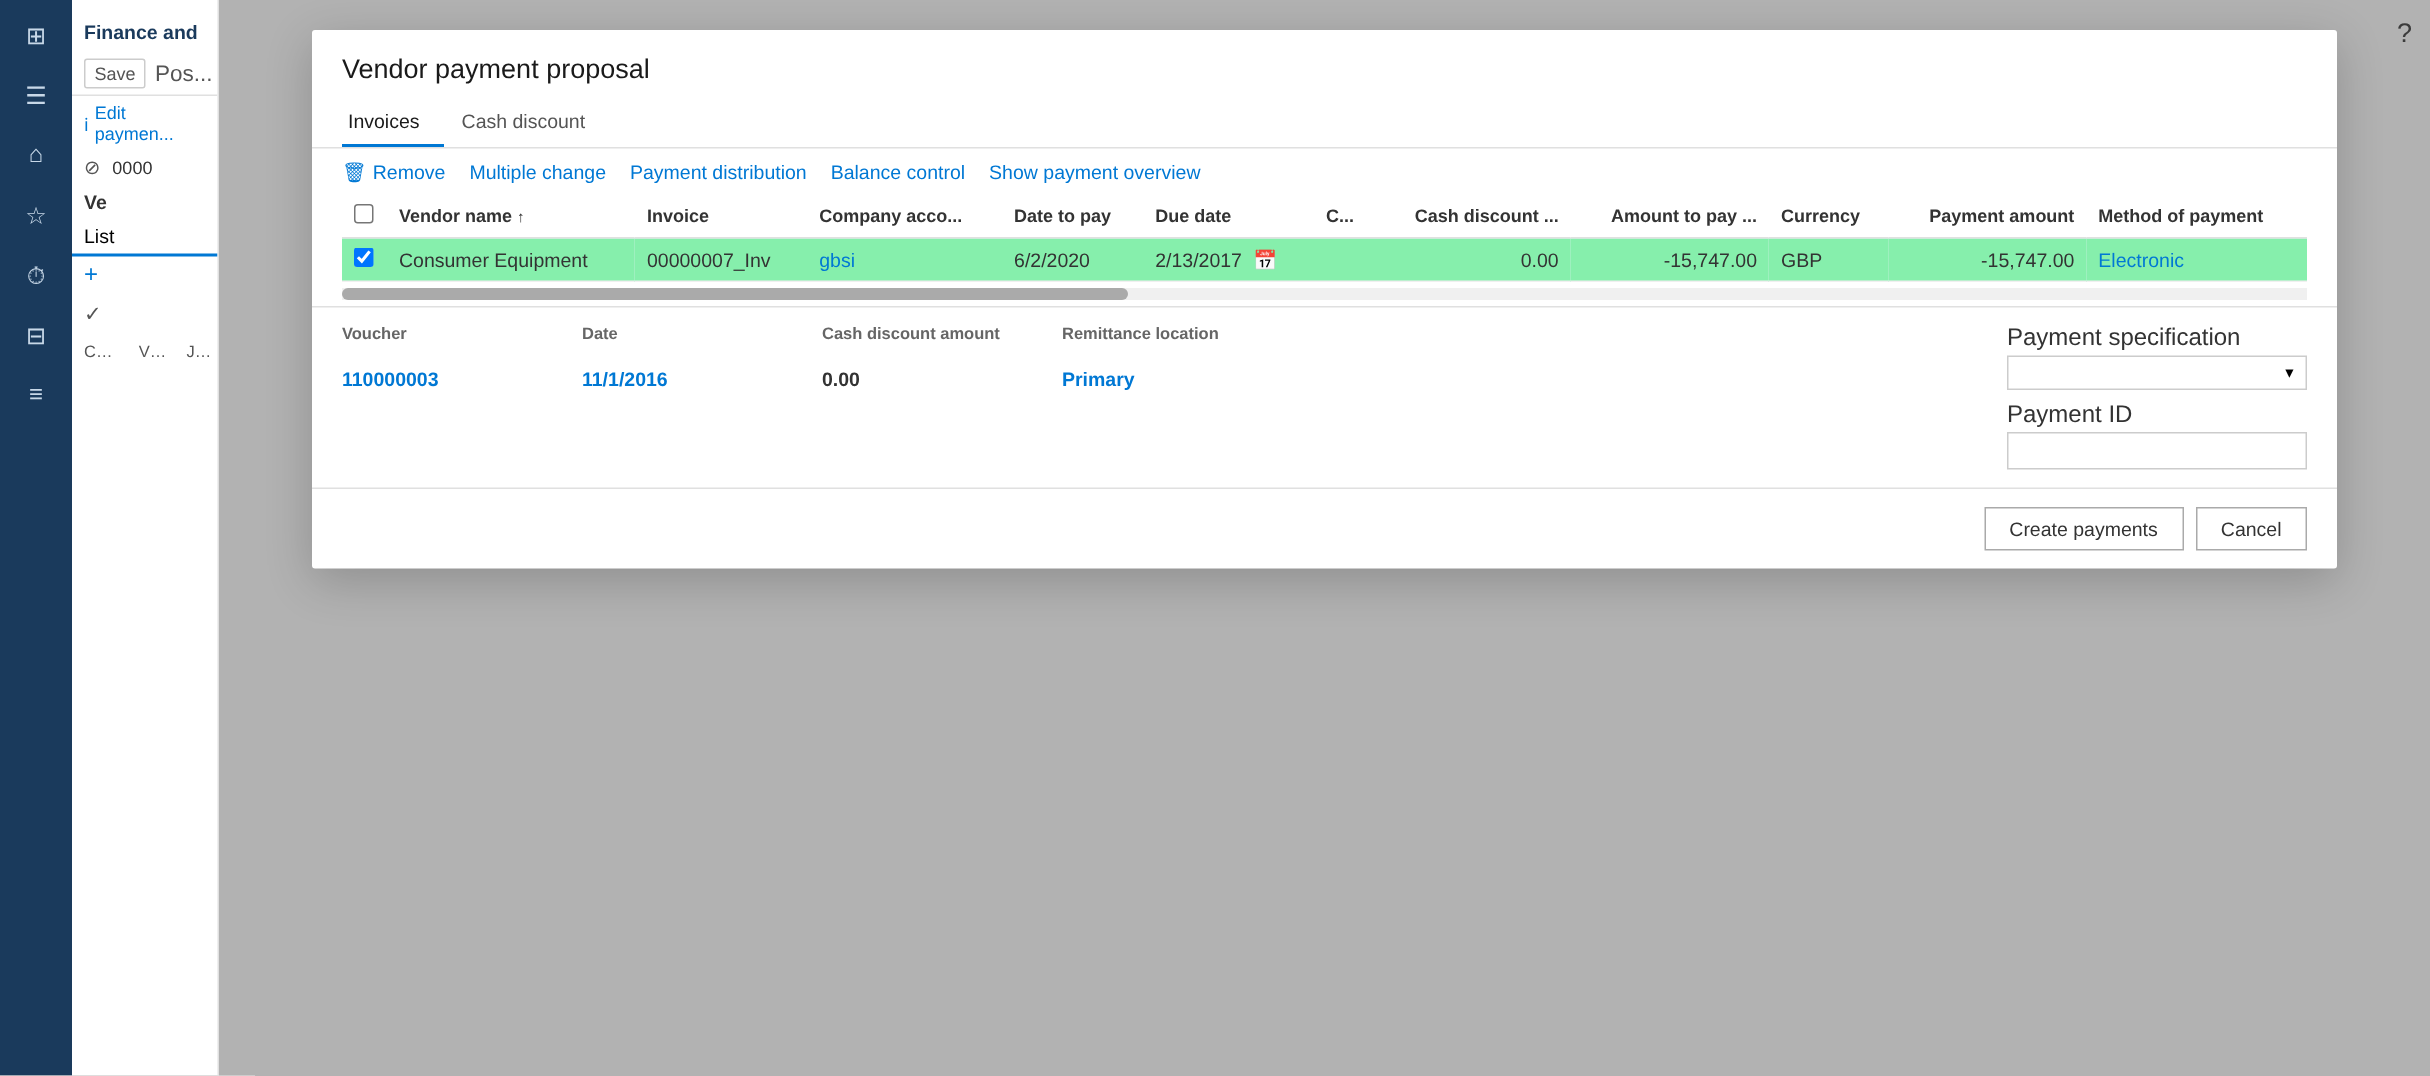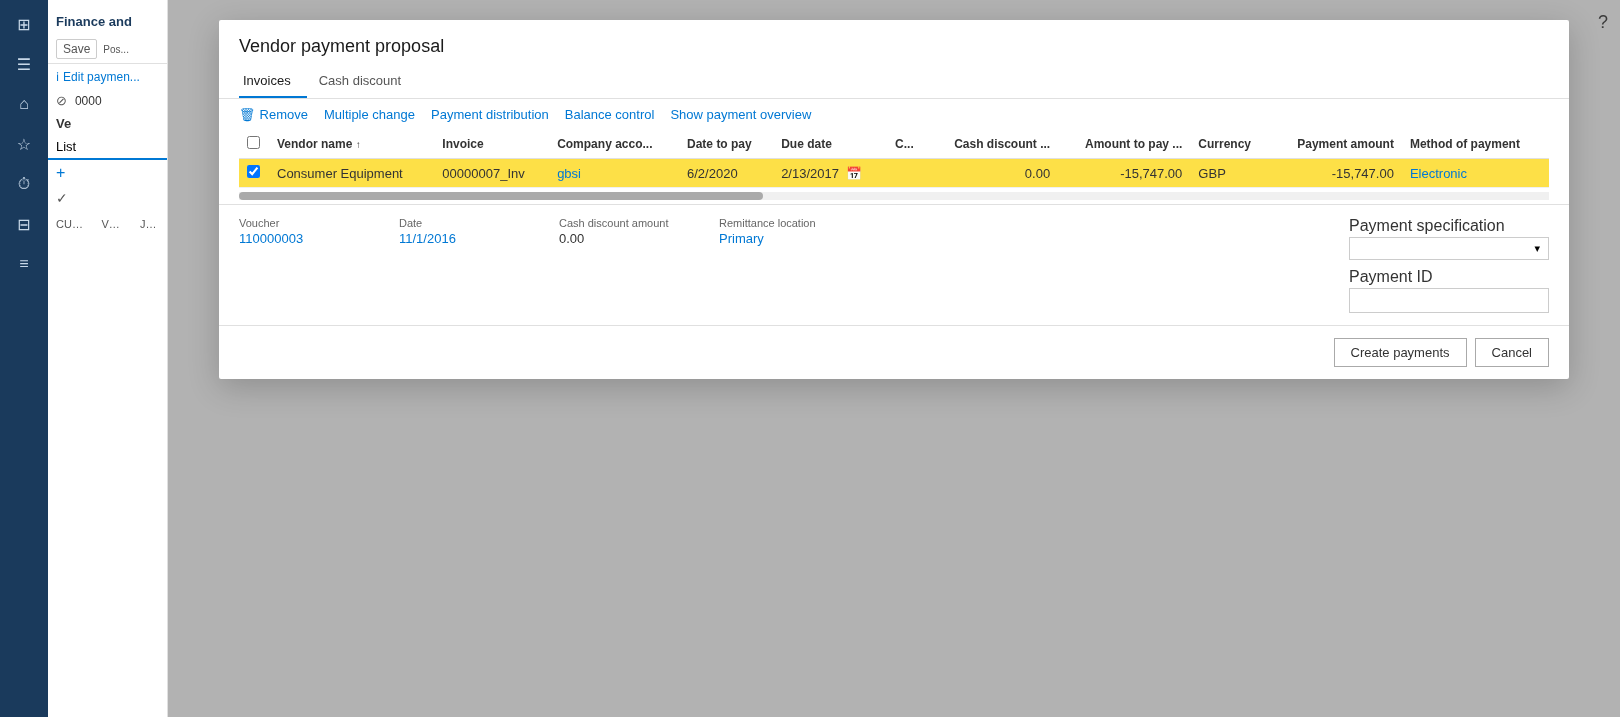--- a/index.html
+++ b/index.html
@@ -5,21 +5,21 @@
     * { box-sizing: border-box; margin: 0; padding: 0; }
     body { font-family: 'Segoe UI', Arial, sans-serif; font-size: 13px; background: #f3f2f1; overflow: hidden; }
 
     .app-container { display: flex; width: 1620px; height: 717px; }
 
     
     .left-nav { width: 48px; background: #1a3a5c; display: flex; flex-direction: column; align-items: center; padding-top: 8px; gap: 8px; flex-shrink: 0; }
     .nav-icon { width: 32px; height: 32px; display: flex; align-items: center; justify-content: center; color: #c8d8e8; font-size: 16px; cursor: pointer; border-radius: 2px; }
 
     
-    .sidebar { width: 120px; background: #fff; border-right: 1px solid #e0e0e0; display: flex; flex-direction: column; padding: 8px 0; flex-shrink: 0; overflow: hidden; }
+    .sidebar { width: 98px; background: #fff; border-right: 1px solid #e0e0e0; display: flex; flex-direction: column; padding: 8px 0; flex-shrink: 0; overflow: hidden; }
     .sidebar-header { padding: 6px 8px; color: #1a3a5c; font-weight: 600; font-size: 13px; }
     .sidebar-toolbar { display: flex; align-items: center; padding: 4px 8px; gap: 6px; border-bottom: 1px solid #e0e0e0; }
     .sidebar-toolbar-btn { font-size: 12px; color: #555; cursor: pointer; background: #fff; border: 1px solid #ccc; padding: 2px 6px; border-radius: 2px; }
 
     
     .main-content { flex: 1; background: #fff; display: flex; flex-direction: column; position: relative; }
 
     
     .page-header { padding: 12px 20px 4px 20px; border-bottom: none; }
 
@@ -38,28 +38,28 @@
     .action-link { color: #0078d4; text-decoration: none; font-size: 13px; cursor: pointer; display: flex; align-items: center; gap: 4px; }
 
     
     .table-container { flex: 1; overflow: auto; padding: 0 20px; }
     table { width: 100%; border-collapse: collapse; font-size: 13px; }
     thead tr { border-bottom: 1px solid #e0e0e0; }
     th { text-align: left; padding: 6px 8px; font-weight: 600; color: #333; font-size: 12px; white-space: nowrap; border-right: none; }
     th.right { text-align: right; }
     td { padding: 6px 8px; color: #333; white-space: nowrap; border-bottom: 1px solid #f0f0f0; }
     td.right { text-align: right; }
-    tr.selected td { background: #fde047; }
+    tr.selected td { background: #86efac; }
     tr.selected { background: #deecf9; }
     .link-cell { color: #0078d4; cursor: pointer; }
     .checkbox-col { width: 30px; }
 
     
     .details-section { padding: 12px 20px; border-top: 1px solid #e0e0e0; display: flex; gap: 40px; }
-    .detail-group { display: flex; flex-direction: column; gap: 2px; min-width: 120px; }
+    .detail-group { display: flex; flex-direction: column; gap: 16px; min-width: 120px; font-weight: bold; }
     .detail-label { font-size: 11px; color: #666; }
     .detail-value { font-size: 13px; color: #0078d4; cursor: pointer; }
     .detail-value-plain { font-size: 13px; color: #333; }
 
     
     .payment-fields { display: flex; flex-direction: column; gap: 8px; }
     .payment-field-label { font-size: 16px; color: #333; margin-bottom: 2px; }
     .payment-dropdown { display: flex; align-items: center; border: 1px solid #ccc; padding: 4px 8px; width: 200px; justify-content: space-between; cursor: pointer; background: #fff; }
     .payment-input { border: 1px solid #ccc; padding: 4px 8px; width: 200px; font-size: 13px; }
 
@@ -89,21 +89,21 @@
     <div class="nav-icon">☆</div>
     <div class="nav-icon">⏱</div>
     <div class="nav-icon">⊟</div>
     <div class="nav-icon">≡</div>
   </div>
 
   <div class="sidebar">
     <div class="sidebar-header">Finance and</div>
     <div class="sidebar-toolbar">
       <div class="sidebar-toolbar-btn">Save</div>
-      <div style="font-size:10px;color:#555;">Pos...</div>
+      <div style="font-size:15px;color:#555;">Pos...</div>
     </div>
     <div style="padding:4px 8px;">
       <div style="display:flex;align-items:center;gap:4px;color:#0078d4;font-size:12px;cursor:pointer;">
         <span>ℹ</span>
         <span>Edit paymen...</span>
       </div>
     </div>
     <div class="filter-icon-row">
       <span style="cursor:pointer;color:#555;">⊘</span>
       <span style="margin-left:8px;font-size:12px;color:#333;">0000</span>

